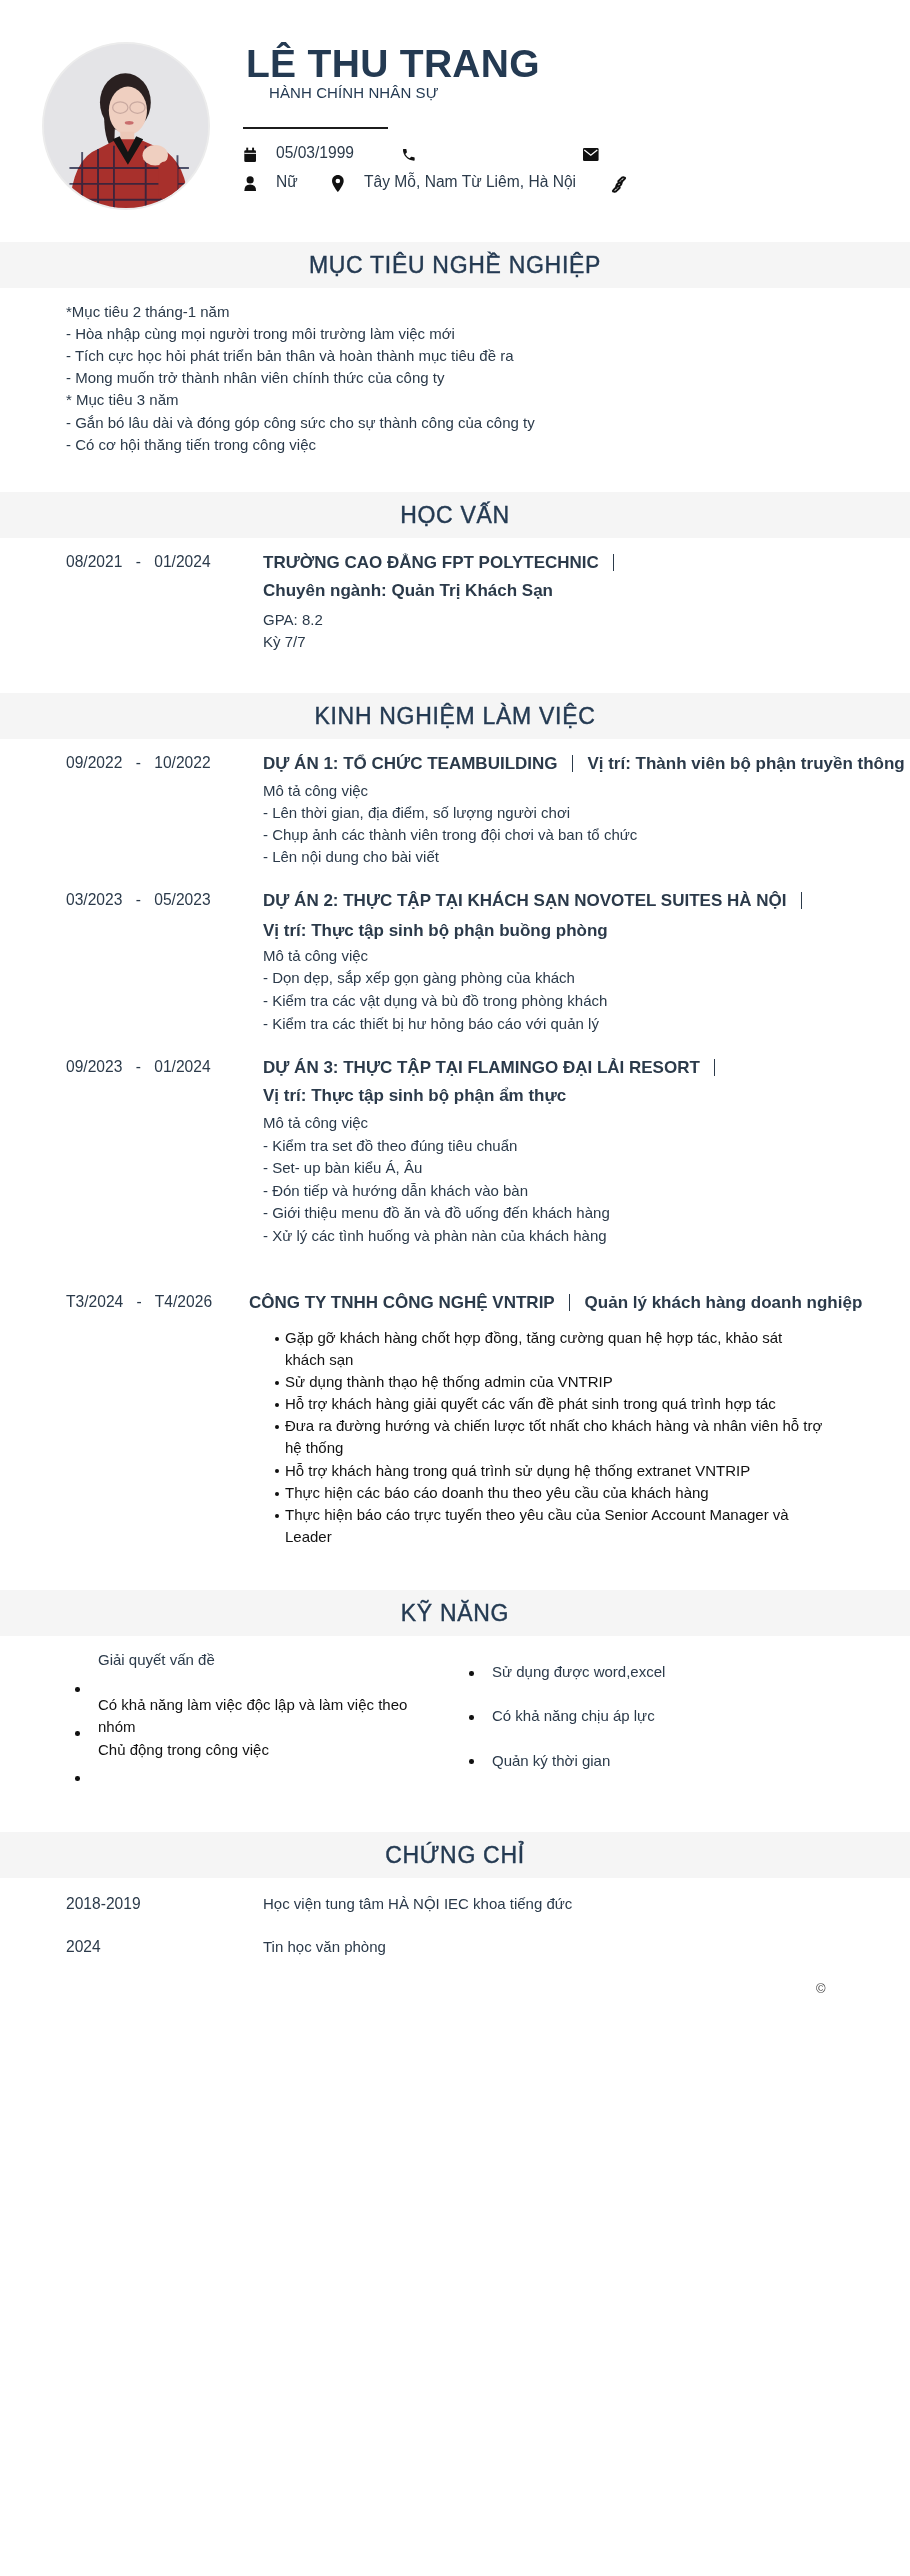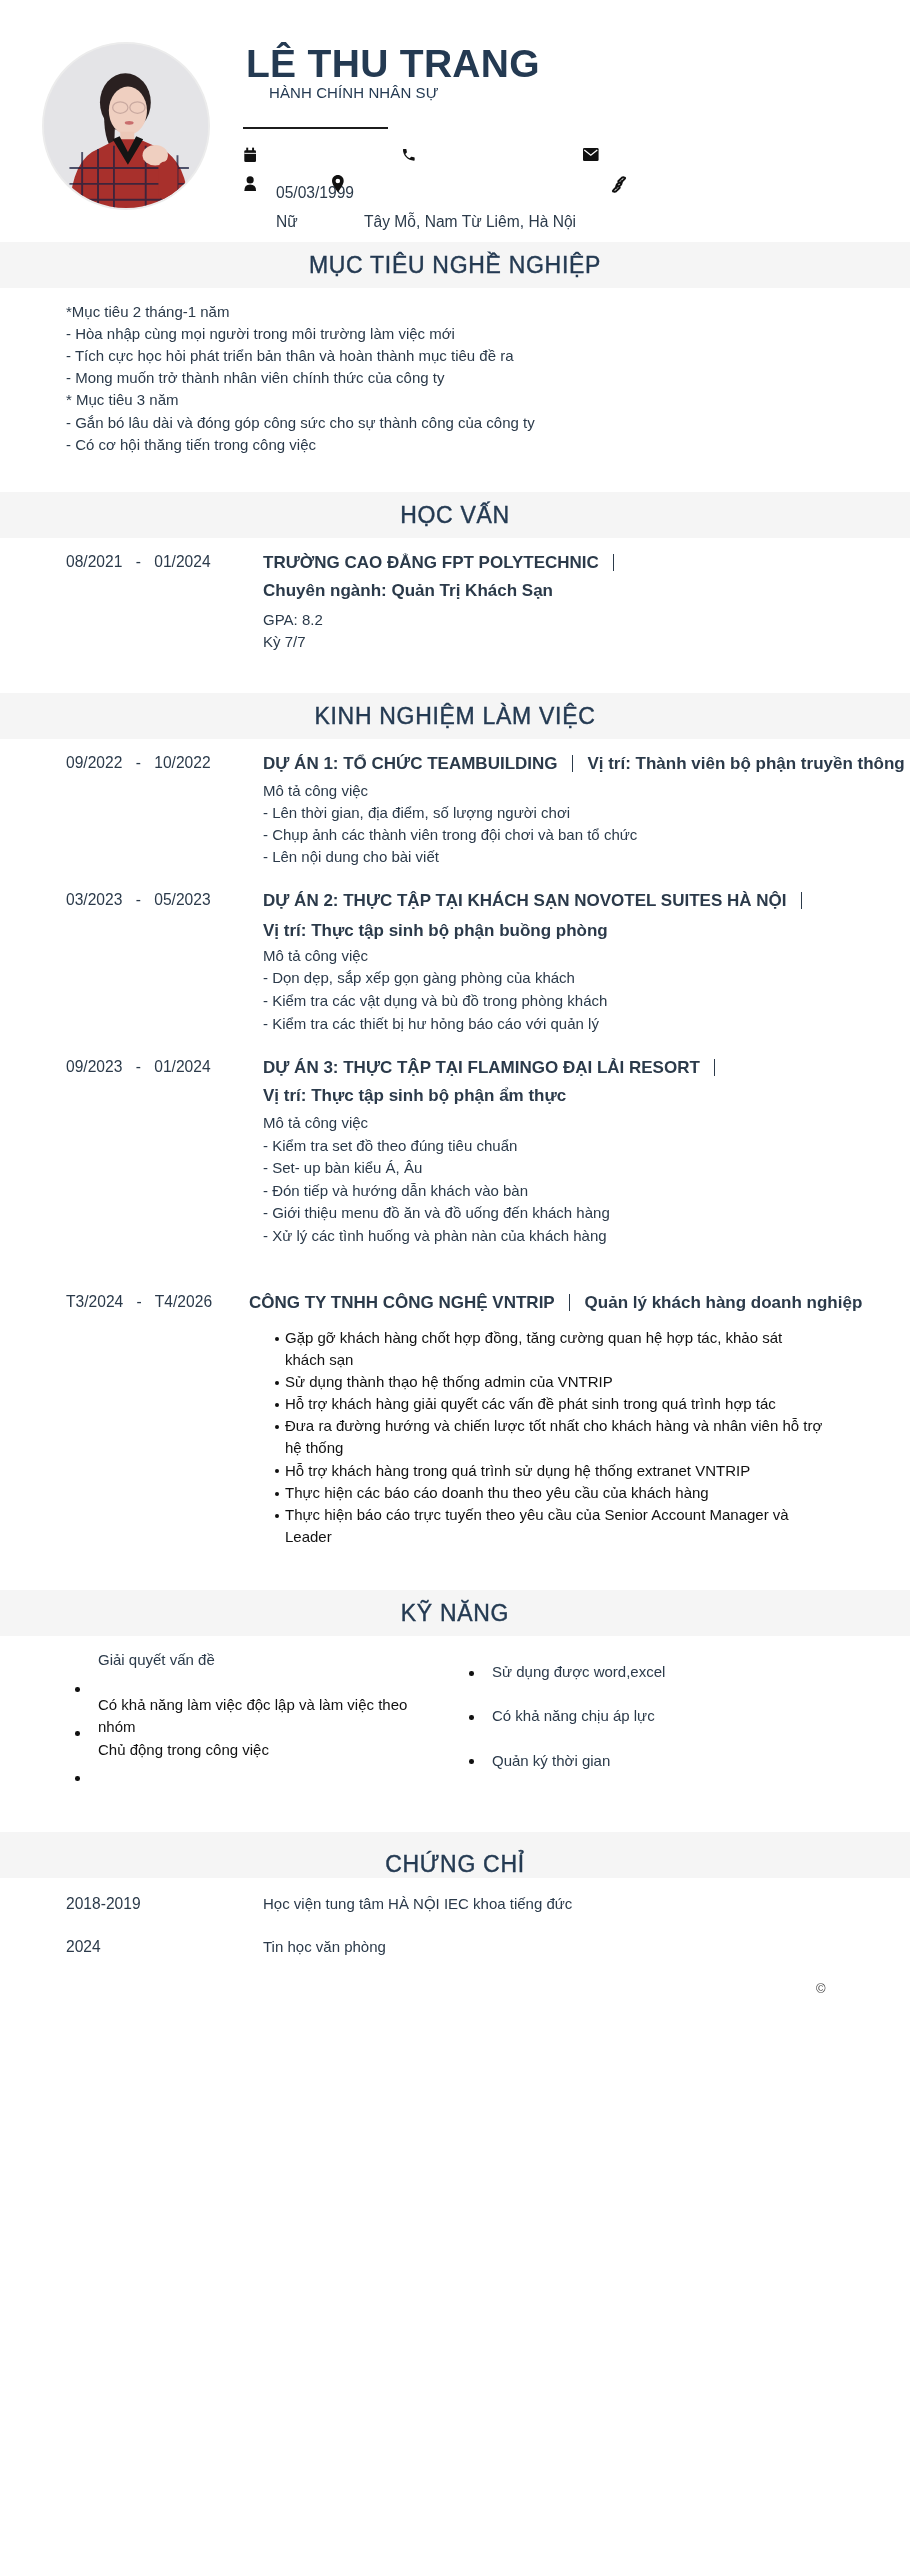--- a/index.html
+++ b/index.html
@@ -9,21 +9,21 @@
 
   
   .avatar { position: absolute; left: 42px; top: 42px; width: 168px; height: 168px; border-radius: 50%;
     border: 2.6px solid #ececec; overflow: hidden; background: #e6e6e8; }
   .avatar svg { width: 100%; height: 100%; display: block; }
   .name { left: 246px; top: 42px; font-size: 39px; font-weight: 700; color: #243a52; letter-spacing: 0.3px; }
   .title { left: 248px; top: 84px; font-size: 15px; color: #243a52; letter-spacing: 0.1px; margin-left: 21px; }
   .title-underline { position: absolute; left: 243px; top: 127px; width: 145px; height: 2px; background: #1c1c1c; }
   .contact-icon { position: absolute; width: 14.3px; height: 15.6px; }
   .contact-icon svg { width: 100%; height: 100%; display: block; }
-  .contact-text { font-size: 15.6px; color: #2b3a4a; margin-top: 40px; }
+  .contact-text { font-size: 15.6px; color: #2b3a4a; }
 
   
   .band { position: absolute; left: 0; width: 910px; height: 46px; background: #f5f5f5;
     display: flex; align-items: center; justify-content: center; }
   .band-title { font-size: 23px; font-weight: 400; color: #243a52; letter-spacing: 0.7px; -webkit-text-stroke: 0.4px #243a52; }
 
   .body-text { font-size: 15px; color: #2b3a4a; }
   .date-text { font-size: 15.6px; color: #2b3a4a; }
   .bold { font-weight: 700; font-size: 17px; color: #2b3a4a; }
   .sep { display: inline-block; width: 1.3px; height: 17px; background: #2b3a4a; vertical-align: middle; margin: 0 14.3px 0 14.3px; position: relative; top: -1.3px; }
@@ -248,21 +248,21 @@
 
 <div class="dot" style="left:469px; top:1671px;"></div>
 <div class="abs body-text" style="left:492px; top:1663px;">Sử dụng được word,excel</div>
 
 <div class="dot" style="left:469px; top:1715px;"></div>
 <div class="abs body-text" style="left:492px; top:1707px;">Có khả năng chịu áp lực</div>
 
 <div class="dot" style="left:469px; top:1759px;"></div>
 <div class="abs body-text" style="left:492px; top:1752px;">Quản ký thời gian</div>
 
-<div class="band" style="top:1832px;align-items:flex-end;">
+<div class="band" style="top:1832px;">
   <span class="band-title">CHỨNG CHỈ</span>
 </div>
 <div class="abs date-text" style="left:66px; top:1895px;">2018-2019</div>
 <div class="abs body-text" style="left:263px; top:1895px;">Học viện tung tâm HÀ NỘI IEC khoa tiếng đức</div>
 <div class="abs date-text" style="left:66px; top:1938px;">2024</div>
 <div class="abs body-text" style="left:263px; top:1938px;">Tin học văn phòng</div>
 
 <div class="abs copyright">©</div>
 
 

